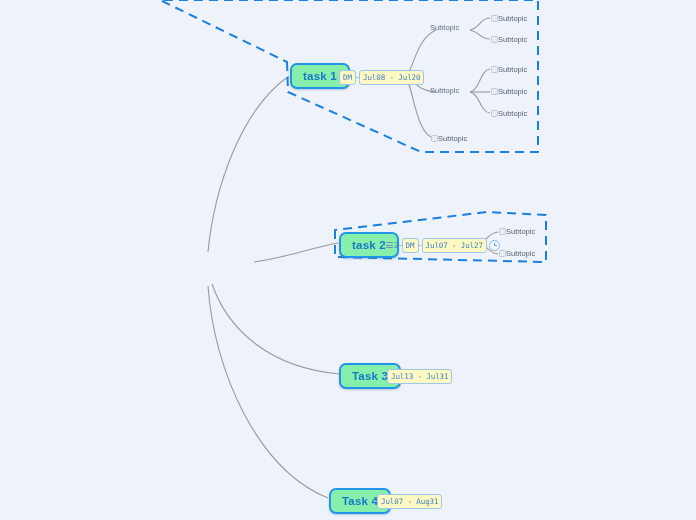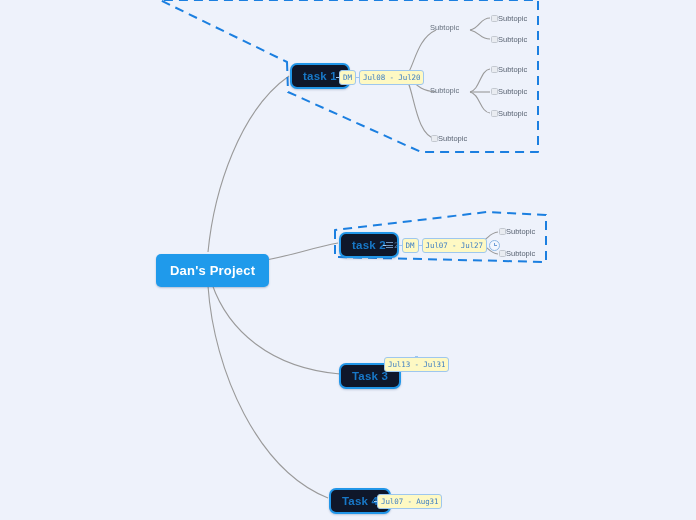--- a/index.html
+++ b/index.html
@@ -30,21 +30,21 @@
     border-radius: 5px;
     padding: 9px 14px;
     white-space: nowrap;
     box-shadow: 0 1px 2px rgba(40,70,120,.30);
     letter-spacing: .2px;
   }
 
   
   .task-node {
     position: absolute;
-    background: #0f172a;
+    background: #86efac;
     border: 2px solid #2196e8;
     border-radius: 7px;
     color: #1878c8;
     font-weight: bold;
     font-size: 11.5px;
     padding: 5px 11px;
     white-space: nowrap;
     box-shadow: 0 1px 2px rgba(40,70,120,.25);
     letter-spacing: .2px;
   }
@@ -147,21 +147,20 @@
     </g>
   </svg>
 
   <svg id="selections" viewBox="0 0 696 520">
     <g fill="none" stroke="#1b7fe0" stroke-width="2" stroke-dasharray="9 6" stroke-linejoin="round">
       <polygon points="287,62 288,92 421,152 538,152 538,0 160,0"></polygon>
       <polygon points="335,230 335,257 546,262 546,215 487,212"></polygon>
     </g>
   </svg>
 
-  <div class="root-node" style="left:156px; top:254px;">Dan's Project</div>
 
   <div class="task-node" style="left:290px; top:63px;">task 1</div>
 
   <div class="badge-row" style="left:336px; top:70px;">
     <span class="badge-sep"></span>
     <span class="badge dm">DM</span>
     <span class="badge-sep"></span>
     <span class="badge">Jul08 - Jul20</span>
   </div>
 
@@ -220,21 +219,21 @@
   <div class="subtopic" style="left:499px; top:227px;">
     <span class="checkbox"></span>
     <span>Subtopic</span>
   </div>
   <div class="subtopic" style="left:499px; top:249px;">
     <span class="checkbox"></span>
     <span>Subtopic</span>
   </div>
 
   <div class="task-node" style="left:339px; top:363px;">Task 3</div>
-  <div class="badge-row" style="left:384px; top:356px;flex-direction:column;">
+  <div class="badge-row" style="left:384px; top:369px;">
     <span class="badge-sep"></span>
     <span class="badge">Jul13 - Jul31</span>
   </div>
 
   <div class="task-node" style="left:329px; top:488px;">Task 4</div>
   <div class="badge-row" style="left:374px; top:494px;text-align:right;">
     <span class="badge-sep"></span>
     <span class="badge">Jul07 - Aug31</span>
   </div>
 

